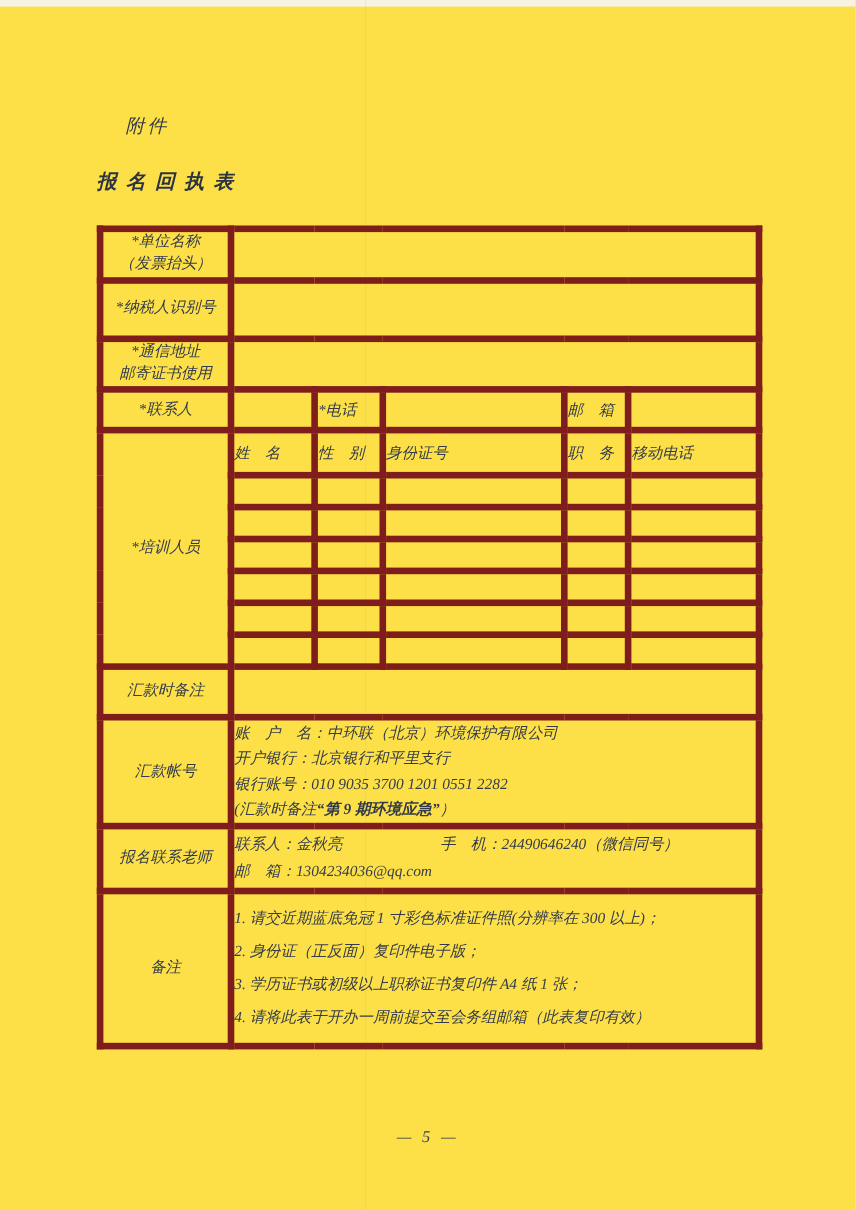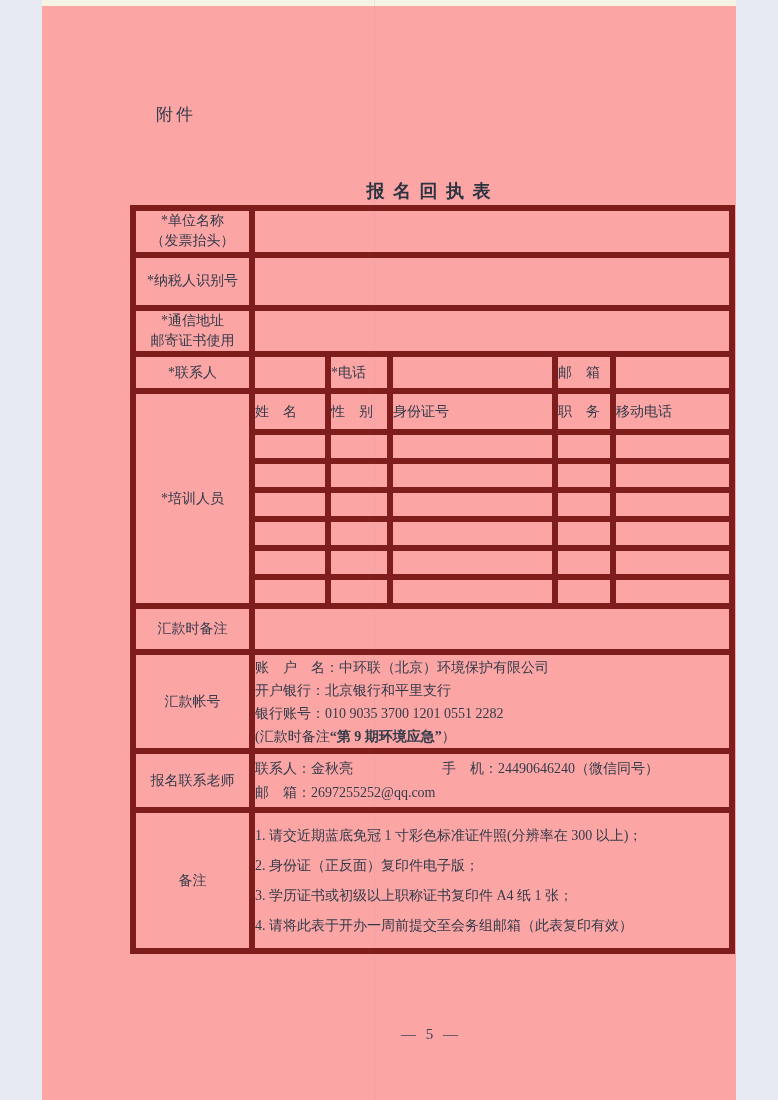--- a/index.html
+++ b/index.html
@@ -1,27 +1,28 @@
 <!DOCTYPE html>
 <html><head>
 <meta charset="utf-8">
 <style>
   html,body{margin:0;padding:0;background:#e7eaf3;}
   .page{
-    position:relative;width:694px;height:1100px;margin:0 auto;
-    background:#fca5a5;overflow:hidden;
+    position:relative;width:778px;height:1100px;margin:0 auto;
+    background:#fde047;overflow:hidden;
     font-family:"Liberation Serif","DejaVu Serif",serif;
     color:#333b4a;
+    font-style:italic;
   }
   .top-strip{position:absolute;top:0;left:0;width:778px;height:6px;background:#f6f3e2;}
   .crease{position:absolute;top:0;left:332px;width:1px;height:1100px;background:rgba(150,158,180,0.14);}
   .attachment{position:absolute;left:114px;top:103px;font-size:17px;letter-spacing:3px;}
   .title{
-    position:absolute;left:88px;top:153px;width:599px;text-align:center;
-    font-size:18px;font-weight:bold;letter-spacing:2px;color:#2c3442;margin-top:26px;
+    position:absolute;left:88px;top:153px;width:599px;text-align:left;
+    font-size:18px;font-weight:bold;letter-spacing:2px;color:#2c3442;
   }
   table.form{
     position:absolute;left:88px;top:205px;width:599px;
     border-collapse:collapse;table-layout:fixed;
     font-size:14px;color:#333b4a;
   }
   table.form td{border:6px solid #7f1d1d;padding:0;vertical-align:middle;}
   .lbl{text-align:center;line-height:1.45;}
   .hdr{text-align:left;}
   .val{padding-left:13px;}
@@ -149,21 +150,21 @@
         <div>开户银行：北京银行和平里支行</div>
         <div>银行账号：010 9035 3700 1201 0551 2282</div>
         <div><span>(汇款时备注</span><span class="b">“第 9 期环境应急”</span><span>）</span></div>
       </td>
     </tr>
 
     <tr style="height:59px">
       <td class="lbl">报名联系老师</td>
       <td colspan="5" class="teacher">
         <div><span class="left">联系人：金秋亮</span><span>手　机：24490646240（微信同号）</span></div>
-        <div>邮　箱：2697255252@qq.com</div>
+        <div>邮　箱：1304234036@qq.com</div>
       </td>
     </tr>
 
     <tr style="height:141px">
       <td class="lbl">备注</td>
       <td colspan="5" class="remarks">
         <div>1. 请交近期蓝底免冠 1 寸彩色标准证件照(分辨率在 300 以上)；</div>
         <div>2. 身份证（正反面）复印件电子版；</div>
         <div>3. 学历证书或初级以上职称证书复印件 A4 纸 1 张；</div>
         <div>4. 请将此表于开办一周前提交至会务组邮箱（此表复印有效）</div>

